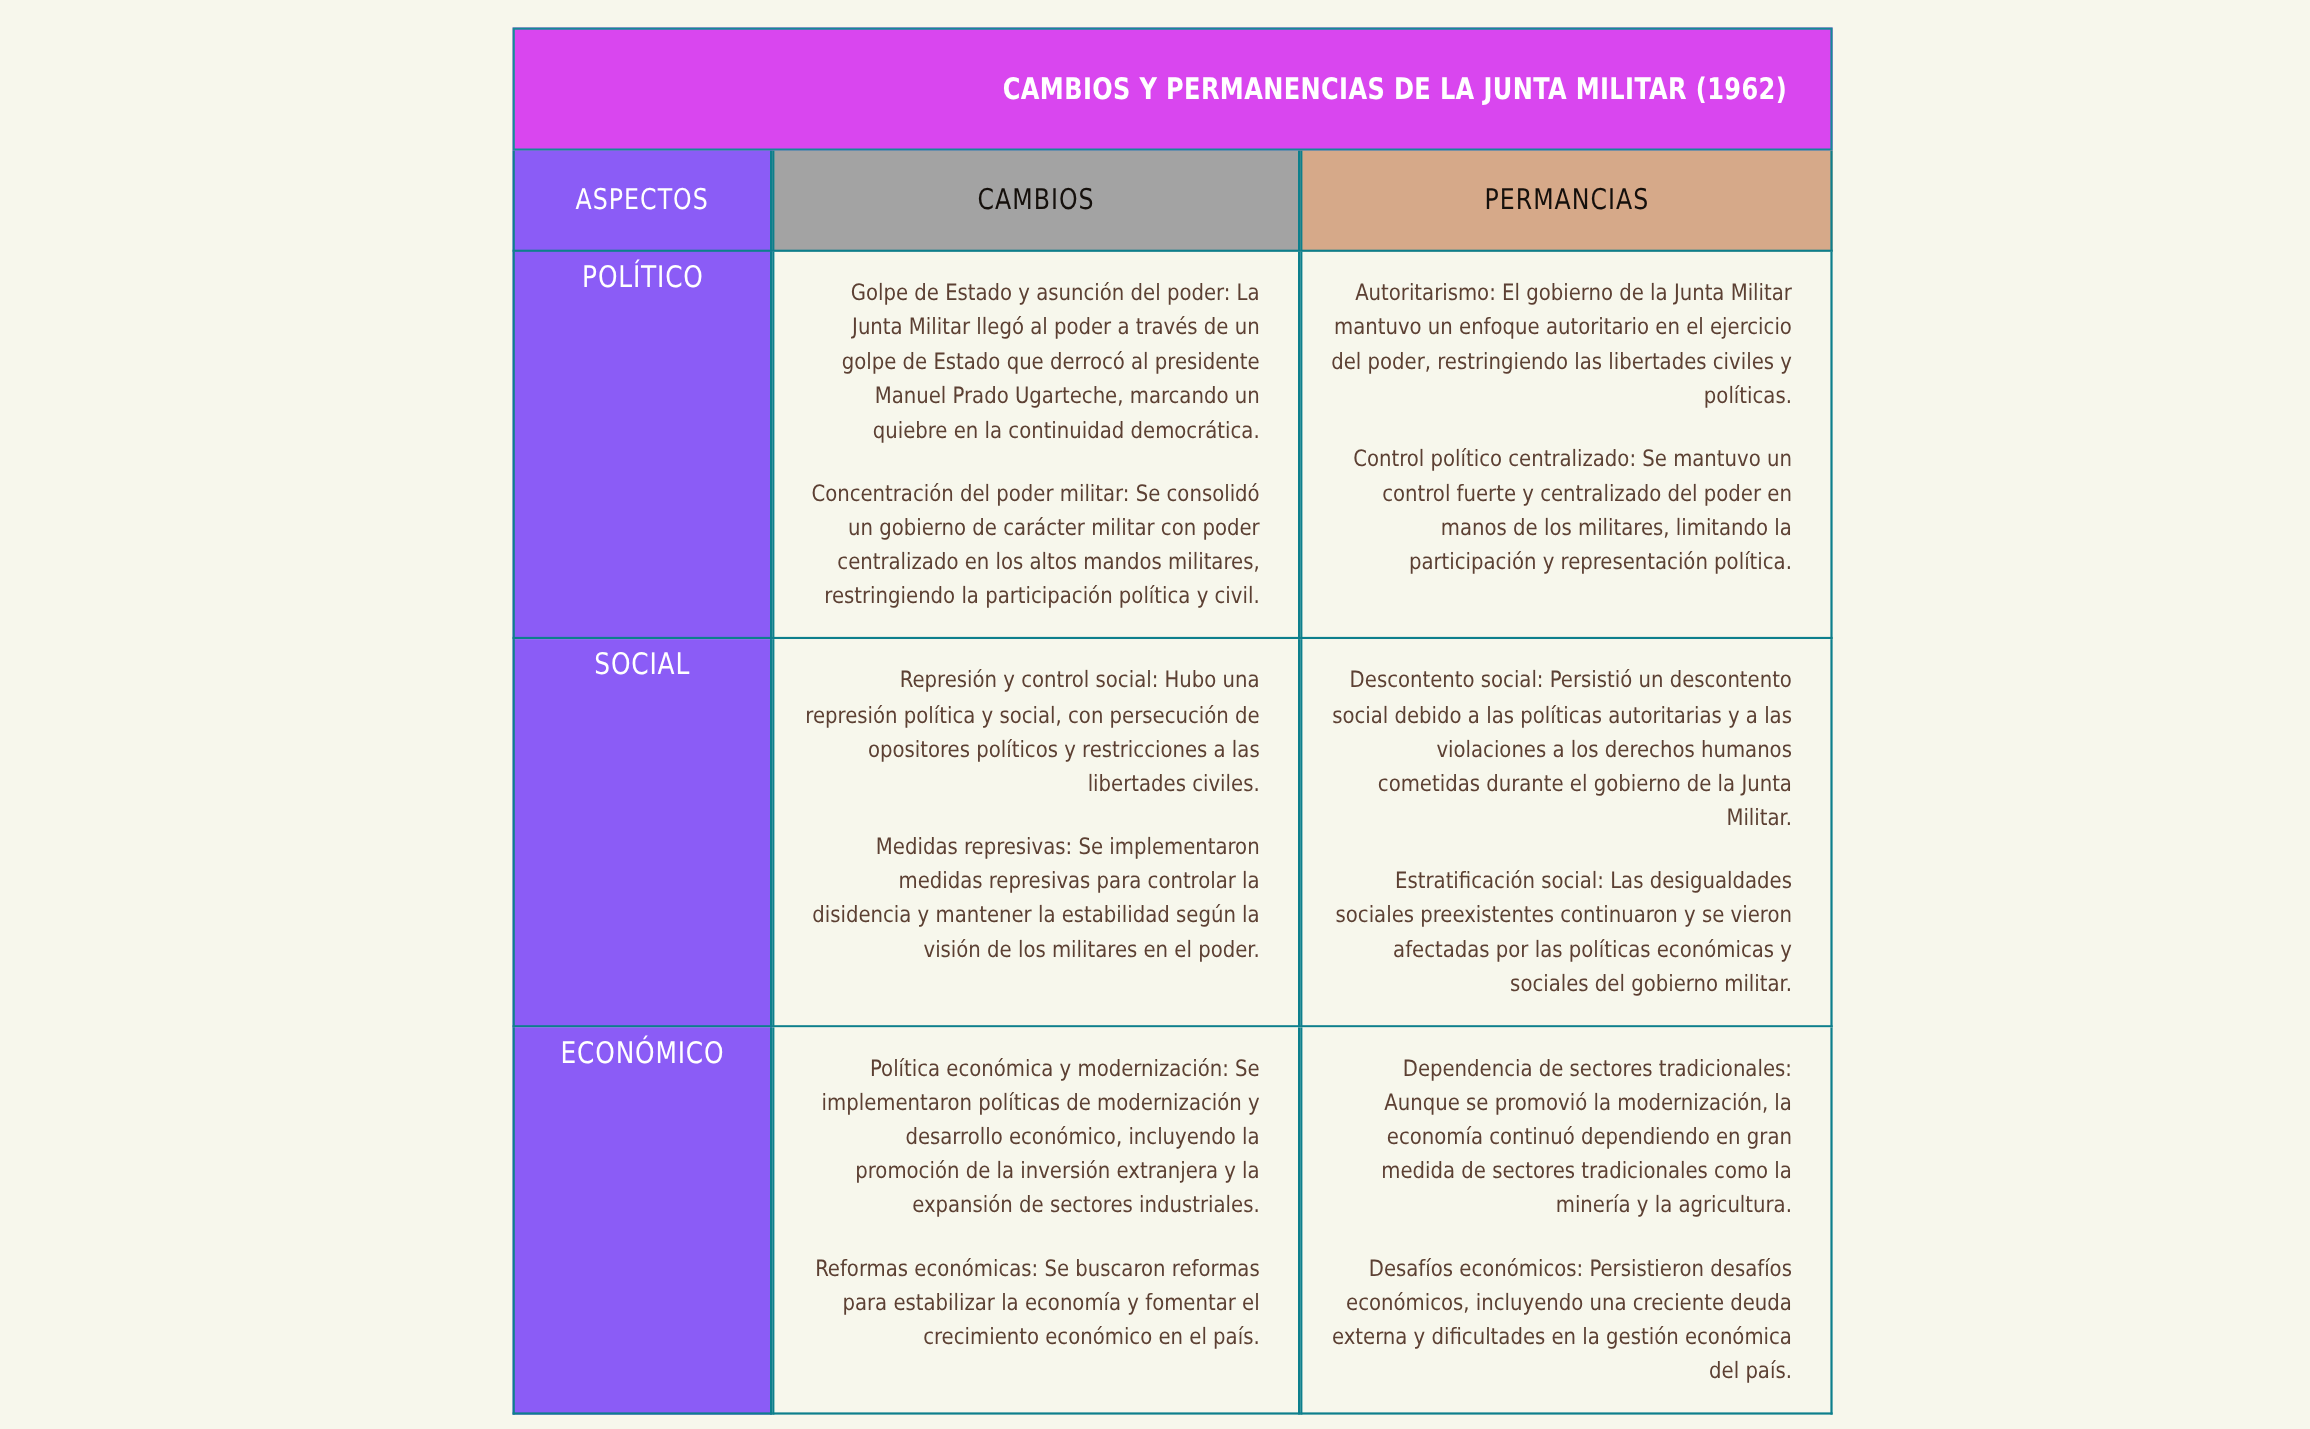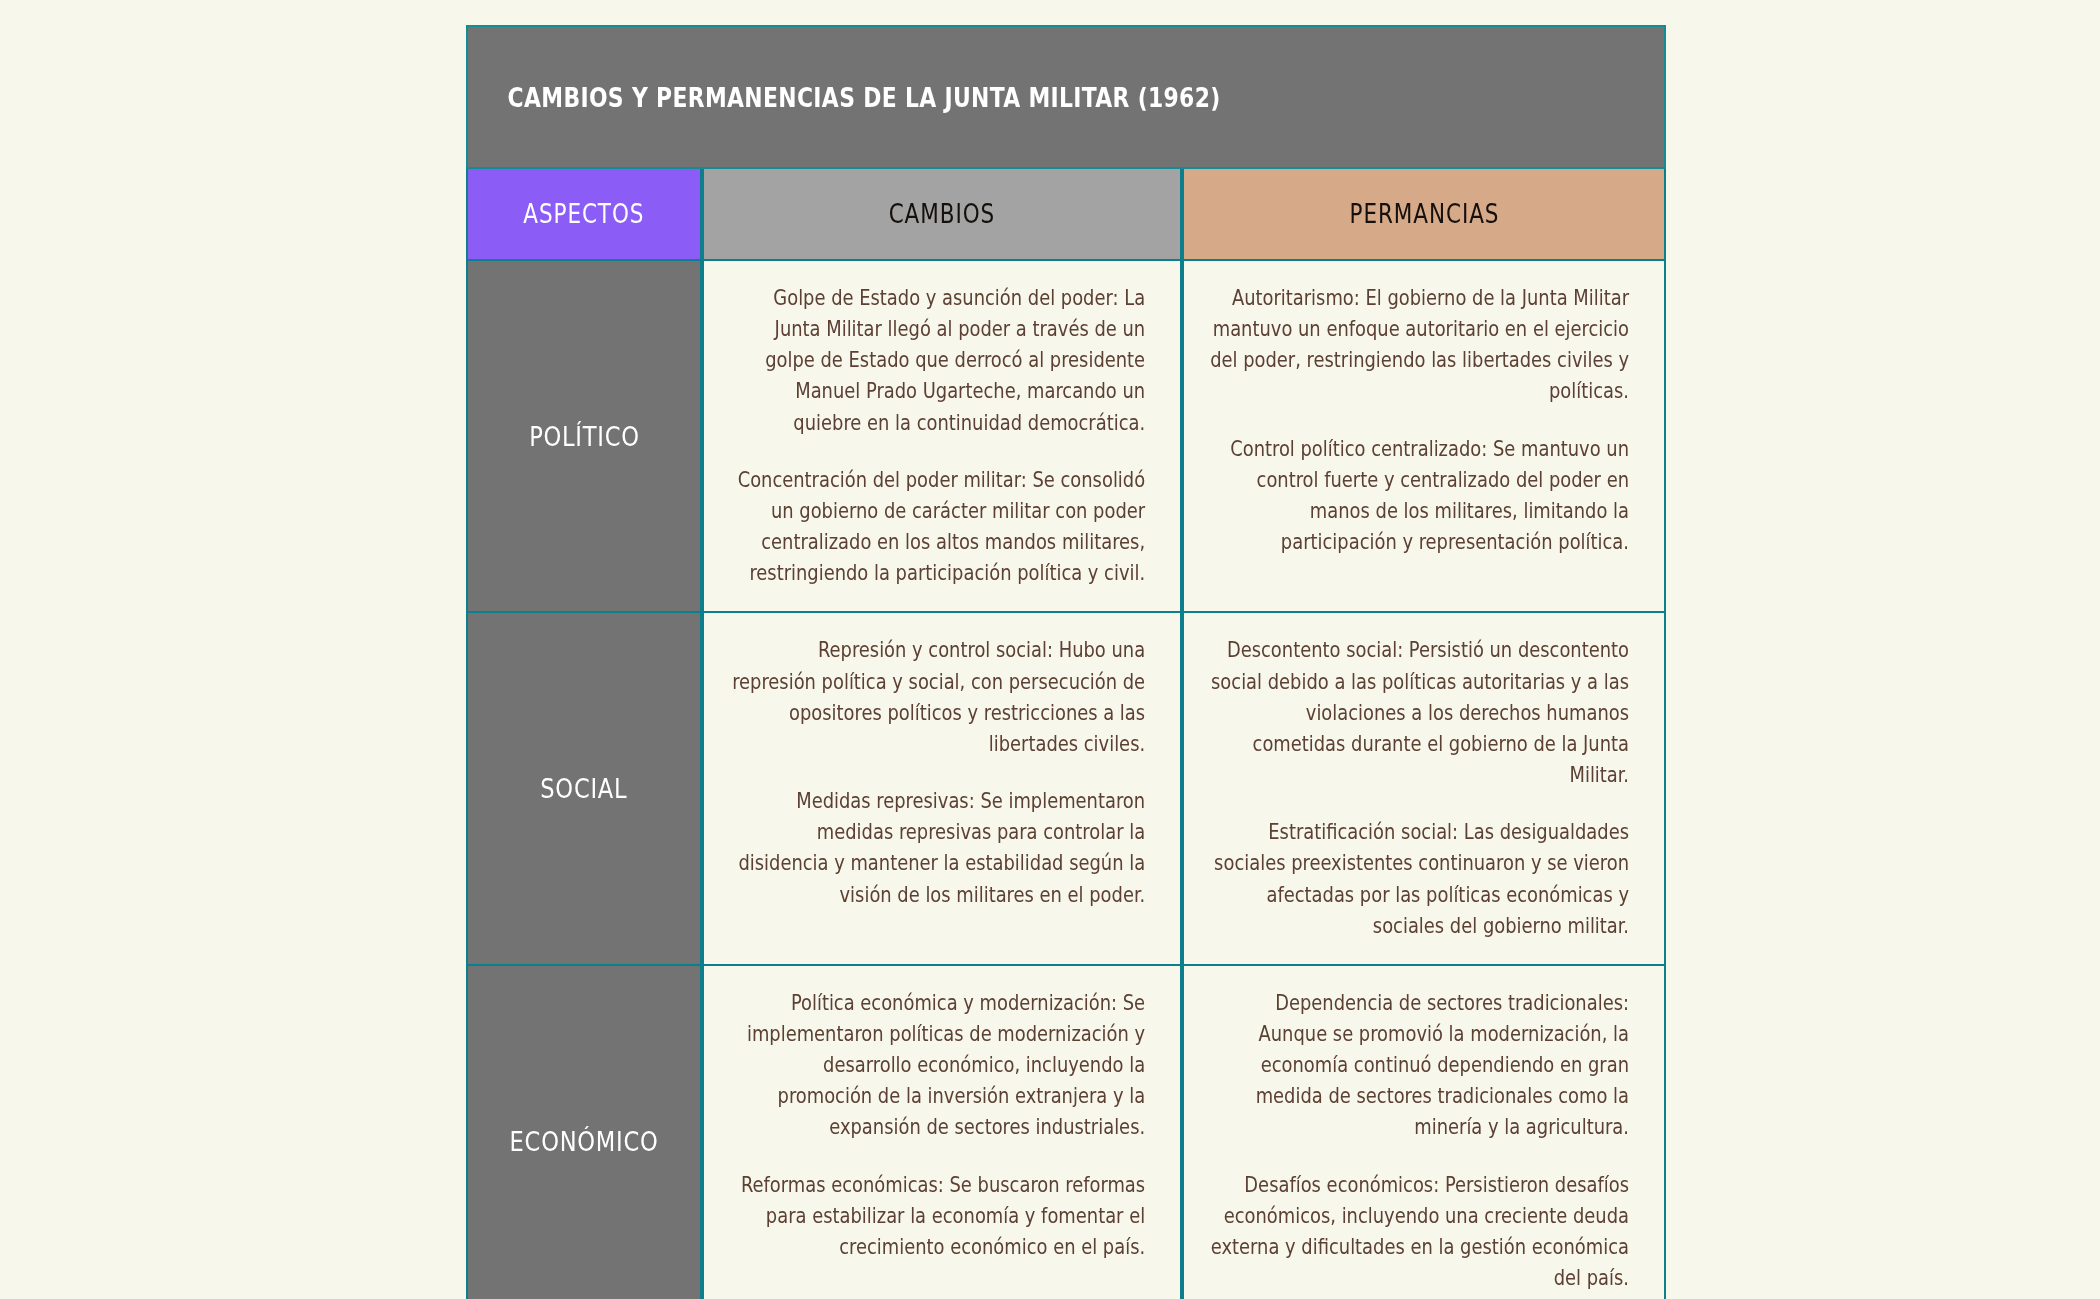--- a/index.html
+++ b/index.html
@@ -22,27 +22,27 @@
   }
 
   .table-wrap {
     position: absolute;
     left: 466px;
     top: 25px;
     width: 1200px;
   }
 
   .title-bar {
-    background: #737373;
+    background: #d946ef;
     border: 2px solid #128c96;
     box-sizing: border-box;
-    height: 144px;
+    height: 112px;
     display: flex;
     align-items: center;
-    justify-content: flex-start;
+    justify-content: flex-end;
     text-align: center;
   }
   .title-bar .title-text {
     color: #ffffff;
     font-size: 27px;
     font-weight: bold;
     letter-spacing: 0.4px;
     font-family: "DejaVu Sans Condensed", "Liberation Sans Narrow", "Liberation Sans", sans-serif;
     transform: scaleX(0.9);
   }
@@ -87,23 +87,22 @@
   .hdr-cambios .lbl, .hdr-permancias .lbl {
     color: #15100c;
     font-size: 26px;
     letter-spacing: 1px;
     font-family: "DejaVu Sans Condensed", "Liberation Sans Narrow", "Liberation Sans", sans-serif;
     transform: scaleX(0.92);
   }
 
   
   .aspect-cell {
-    background: #737373;
+    background: #8b5cf6;
     display: flex;
-    align-items: center;
     justify-content: center;
     text-align: center;
     padding: 8px;
   }
   .aspect-cell .lbl {
     color: #ffffff;
     font-size: 27px;
     letter-spacing: 0.8px;
     font-family: "DejaVu Sans Condensed", "Liberation Sans Narrow", "Liberation Sans", sans-serif;
     transform: scaleX(0.93);

